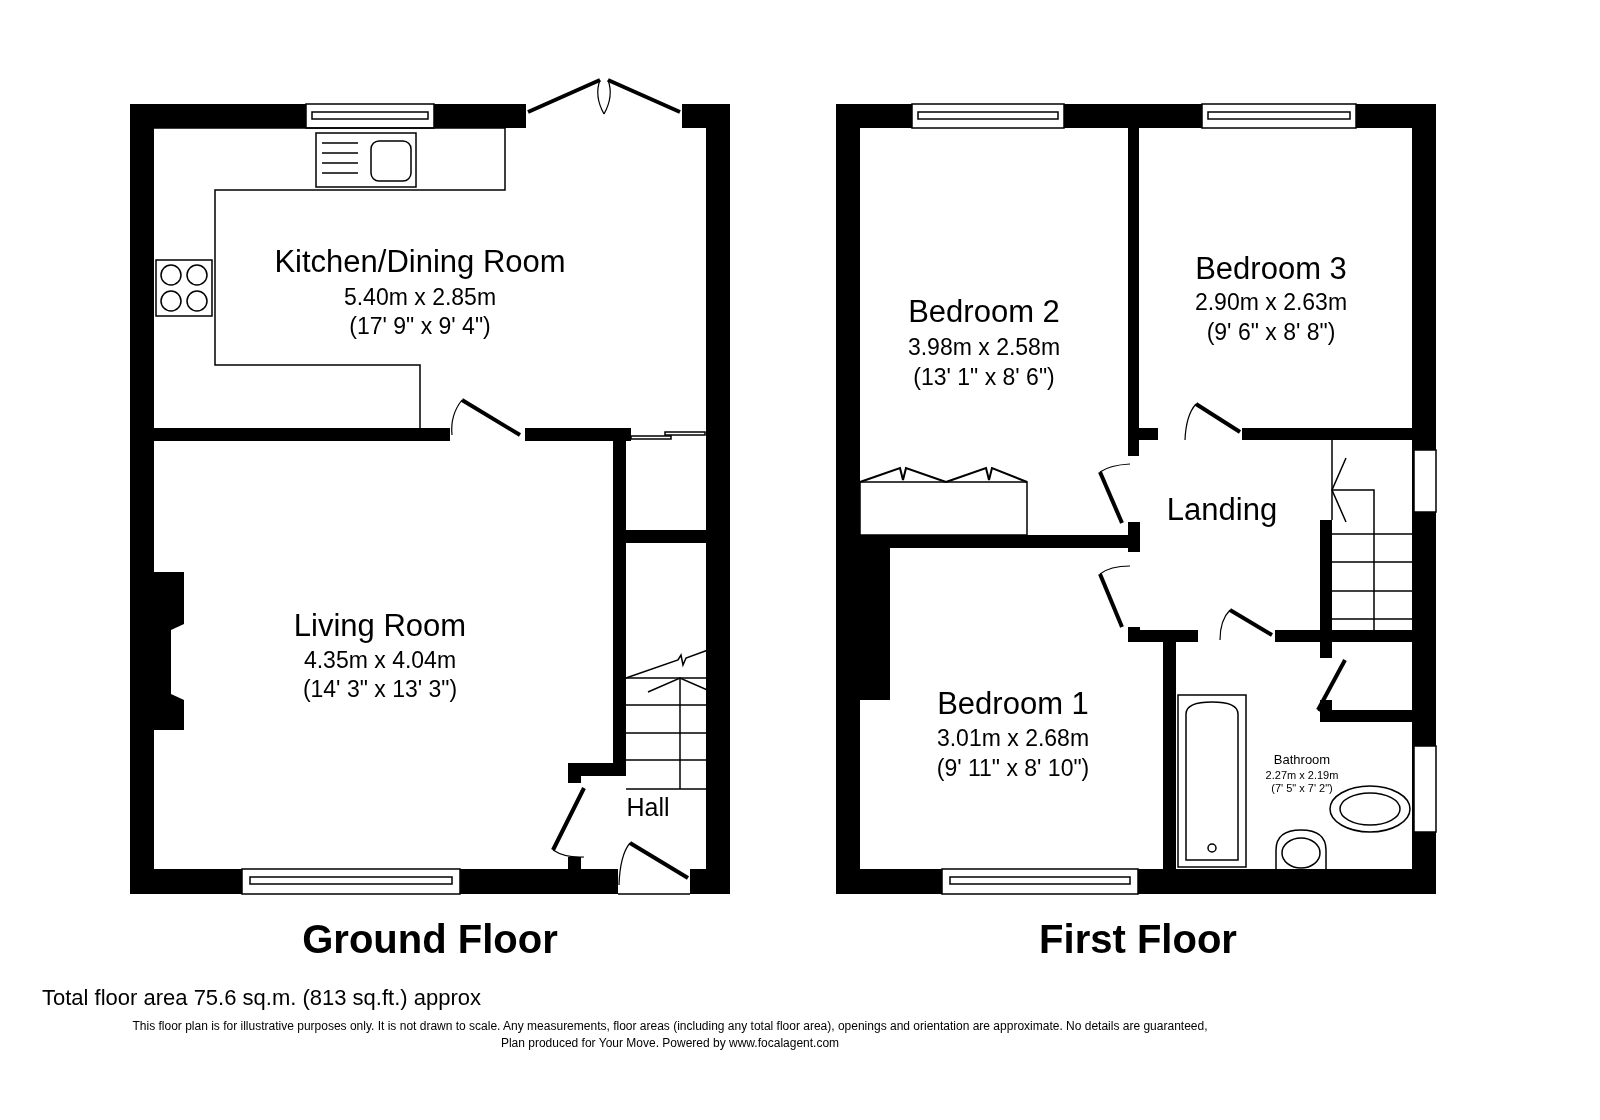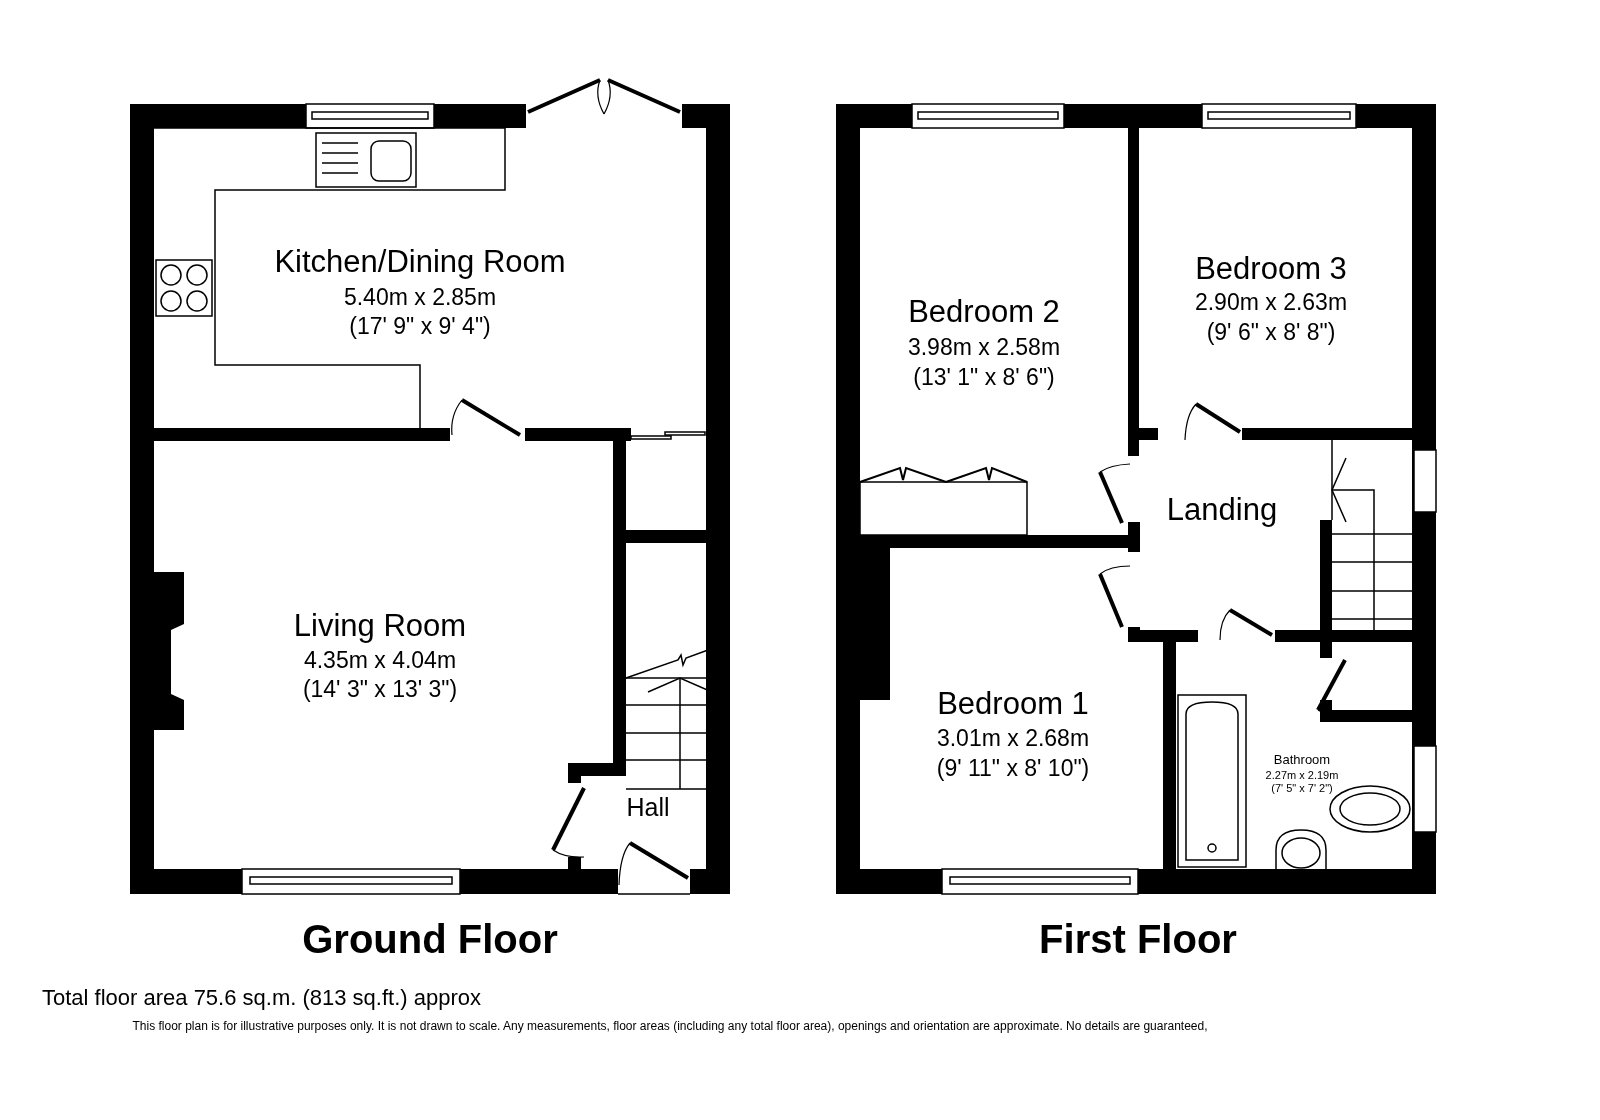--- a/index.html
+++ b/index.html
@@ -245,13 +245,14 @@
       <text class="small-dim" x="1302" y="792">(7' 5" x 7' 2")</text>
     </g>
 
     <text class="floor-title" x="1138" y="953">First Floor</text>
   </g>
 </svg>
 
 <div class="total">Total floor area 75.6 sq.m. (813 sq.ft.) approx</div>
 <div class="disclaimer">
   <div>This floor plan is for illustrative purposes only. It is not drawn to scale. Any measurements, floor areas (including any total floor area), openings and orientation are approximate. No details are guaranteed,</div>
+  <div>Plan produced for Your Move. Powered by www.focalagent.com</div>
 </div>
 
 </body></html>

